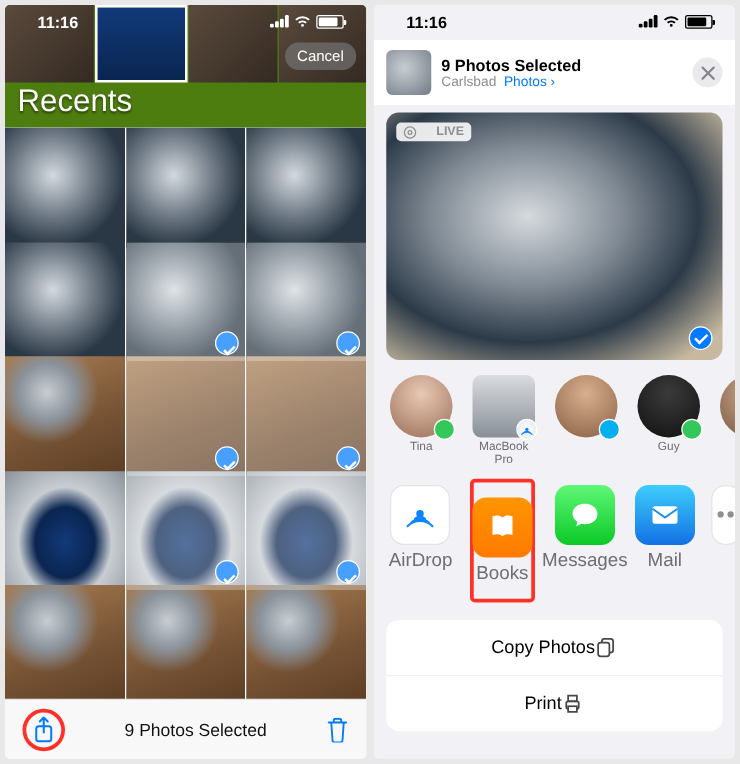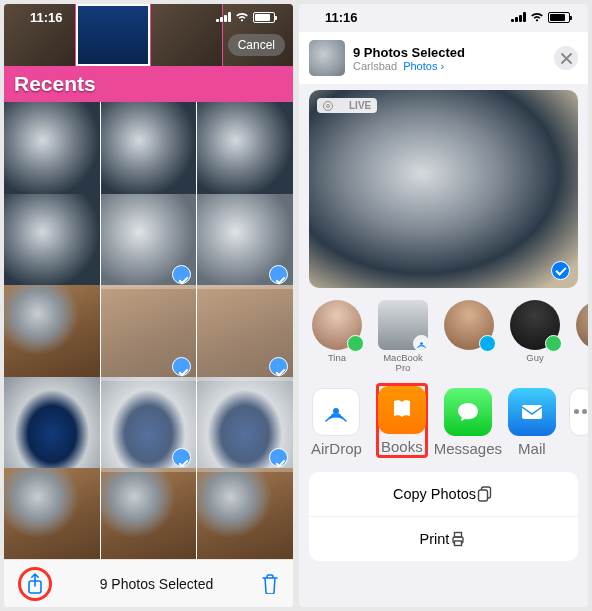--- a/index.html
+++ b/index.html
@@ -44,37 +44,37 @@
   .sig span:nth-child(1){height:3px}.sig span:nth-child(2){height:5px}.sig span:nth-child(3){height:7px}.sig span:nth-child(4){height:10px}
   .wifi { width:14px;height:11px; }
   .batt { width:22px;height:11px;border:1px solid currentColor;border-radius:2px;position:relative; }
   .batt::after{content:"";position:absolute;right:-3px;top:3px;width:2px;height:4px;background:currentColor;border-radius:0 1px 1px 0;}
   .batt div{position:absolute;left:1px;top:1px;bottom:1px;width:75%;background:currentColor;border-radius:1px;}
 
   
   .gallery-top {
     position: relative;
     height: 98px;
-    background: #ec4899;
+    background: #4d7c0f;
     overflow: hidden;
   }
   .gallery-top .watch-strip {
     display:flex;height:62px;gap:1px;
   }
   .gallery-top .watch-strip div{flex:1;background:linear-gradient(135deg,#5a4a3c,#342a22);}
   .gallery-top .watch-strip .sel{background:linear-gradient(180deg,#123a7a,#0a2550);border:2px solid #fff;}
   .cancel-btn {
     position: absolute; top: 30px; right: 8px;
     background: rgba(120,120,120,0.65);
     color: #fff; font-size: 12px; padding: 4px 10px;
     border-radius: 12px; border:none;
   }
   .recents-label {
     position: absolute; left: 10px; bottom: 6px;
-    color: #fff; font-size: 21px; font-weight: 700;
+    color: #fff; font-size: 25px; font-weight: 400;
     text-shadow: 0 1px 2px rgba(0,0,0,0.5);
     margin-top: 44px;
   }
   .grid {
     flex:1; display: grid; grid-template-columns: repeat(3,1fr);
     gap: 1px; background: #fff; overflow: hidden;
   }
   .cell {
     aspect-ratio: 1/1; background: linear-gradient(140deg,#aeb7bd 0%,#7f8a92 45%,#c6bba7 80%);
     position: relative; overflow: hidden;
@@ -133,21 +133,21 @@
   .badge{position:absolute;right:-2px;bottom:-2px;width:17px;height:17px;border-radius:50%;border:1.5px solid #fff;}
   .badge.airdrop{background:radial-gradient(circle,#fff,#dfe7ef);display:flex;align-items:center;justify-content:center;}
   .badge.msg{background:#34c759;}
   .badge.skype{background:#00aff0;}
   .cname{font-size:9.5px;color:#6d6d72;text-align:center;margin-top:3px;line-height:1.1;min-height:20px;}
 
   .apps-row{display:flex;gap:14px;padding:6px 12px 10px;overflow:hidden;align-items:flex-start;}
   .app{width:52px;display:flex;flex-direction:column;align-items:center;}
   .app-icon{width:48px;height:48px;border-radius:11px;display:flex;align-items:center;justify-content:center;}
   .app-label{font-size:15px;color:#6d6d72;margin-top:4px;text-align:center;}
-  .hl{border:3px solid #ff3028;padding:0;border-radius:4px;margin-top:-5px;}
+  .hl{border:3px solid #ff3028;padding:12px;border-radius:4px;margin-top:-5px;}
   .hl .app-icon{width:48px;height:48px;}
 
   .airdrop-ic{background:#fff;border:1px solid #e4e4e7;}
   .books-ic{background:linear-gradient(180deg,#ff9500,#ff7a00);}
   .messages-ic{background:linear-gradient(180deg,#5ff777,#0bc926);}
   .mail-ic{background:linear-gradient(180deg,#3ecdfd,#1271e3);}
   .more-ic{background:#fff;border:1px solid #e4e4e7;display:flex;gap:3px;}
   .more-ic span{width:5px;height:5px;border-radius:50%;background:#8e8e93;}
 
   .action-list{margin:4px 10px 0;background:#fff;border-radius:10px;}

